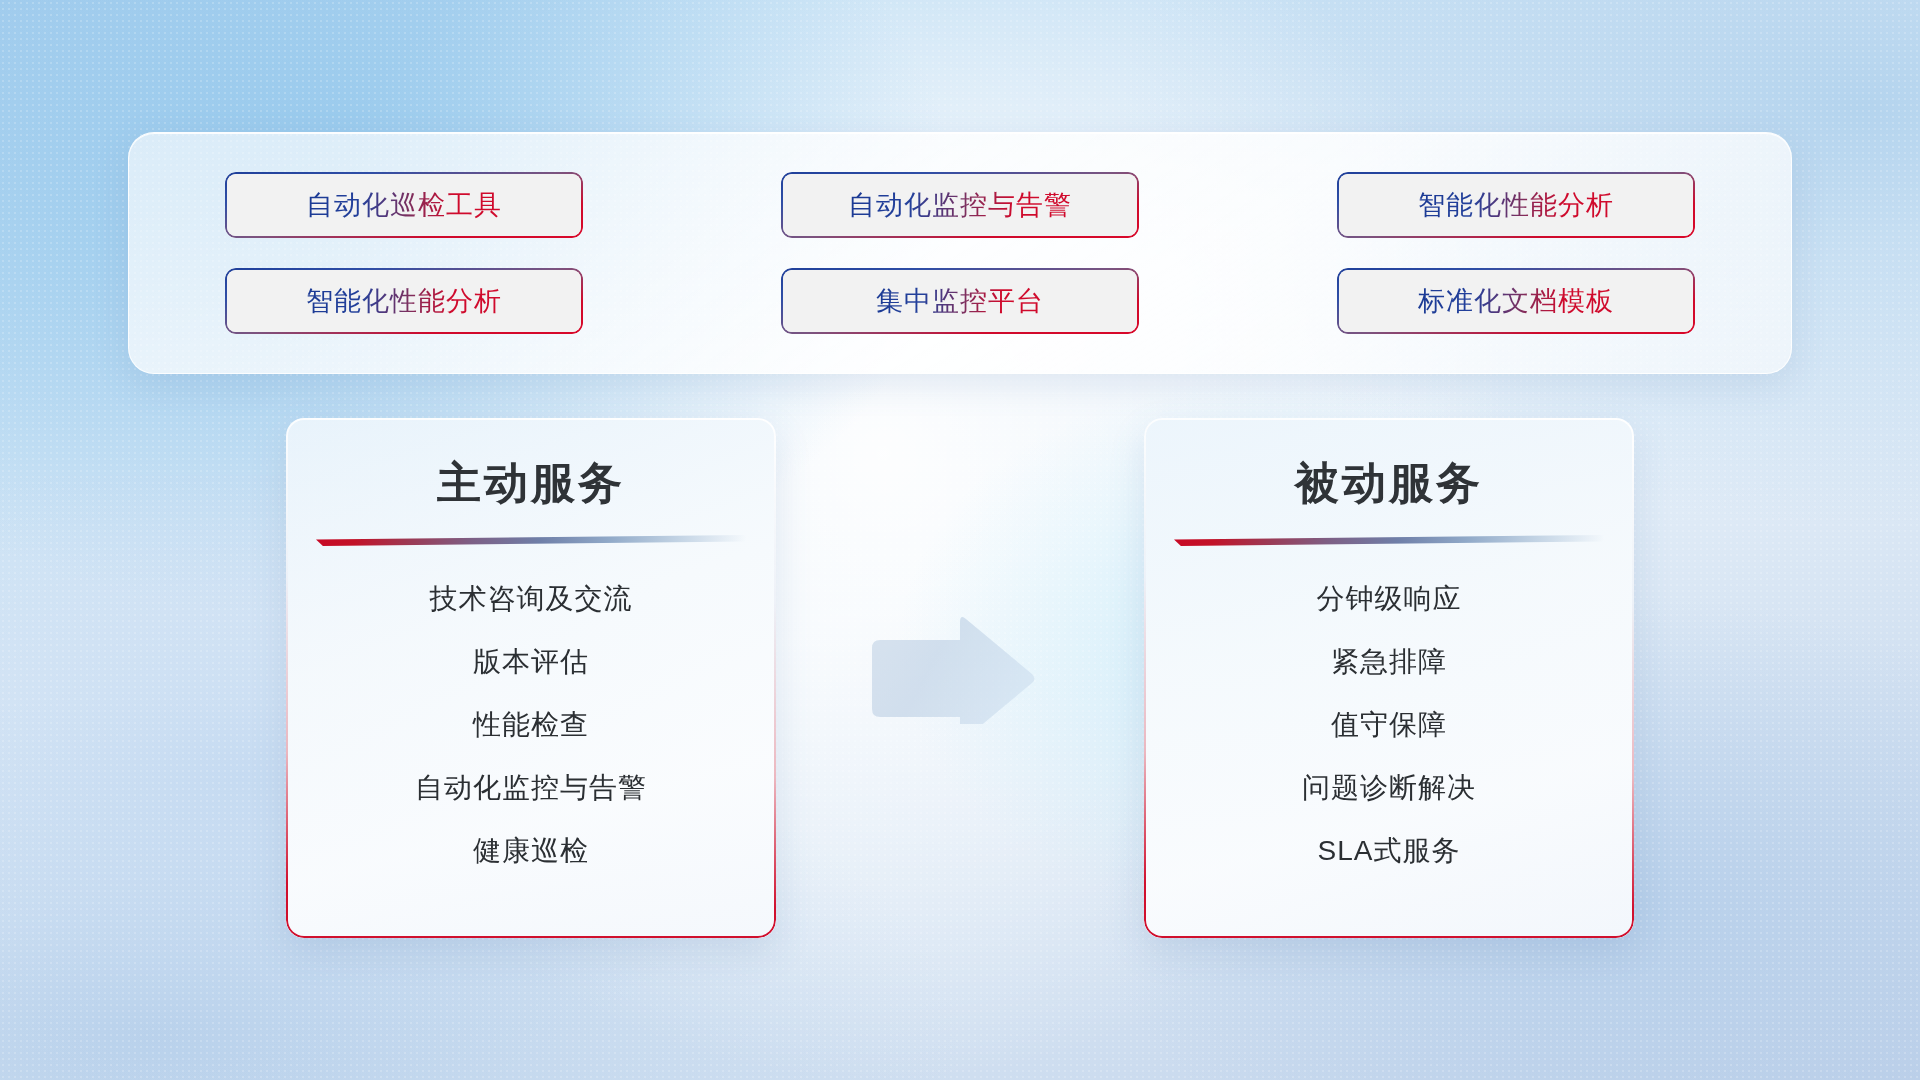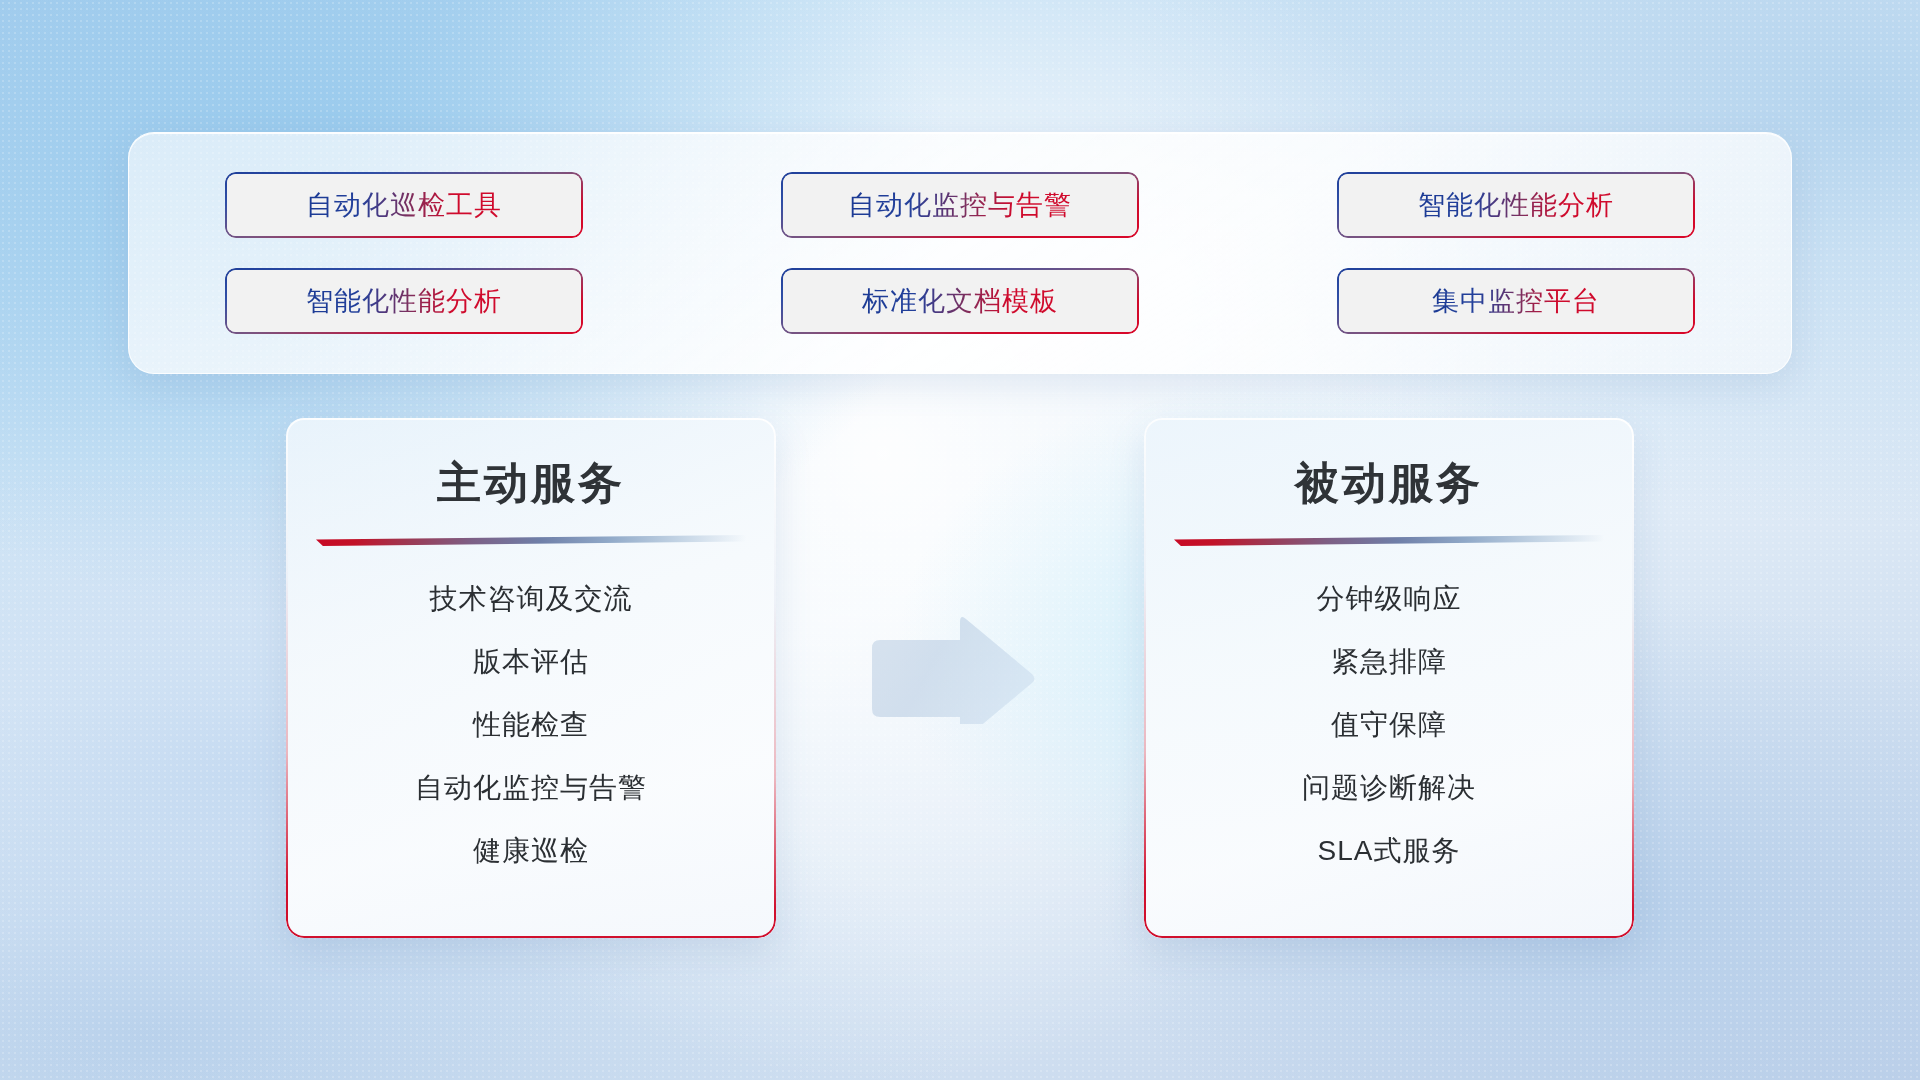--- a/index.html
+++ b/index.html
@@ -170,26 +170,26 @@
   </div>
 
   <div class="tag-row">
     <div class="tag">
       <div class="tag-inner">
         <span class="tag-label">智能化性能分析</span>
       </div>
     </div>
     <div class="tag">
       <div class="tag-inner">
+        <span class="tag-label">集中监控平台</span>
+      </div>
+    </div>
+    <div class="tag">
+      <div class="tag-inner">
         <span class="tag-label">标准化文档模板</span>
-      </div>
-    </div>
-    <div class="tag">
-      <div class="tag-inner">
-        <span class="tag-label">集中监控平台</span>
       </div>
     </div>
   </div>
 
 </div>
 
 <div class="card" id="cardLeft">
   <div class="card-title">主动服务</div>
   <div class="divider"></div>
   <div class="card-list">

